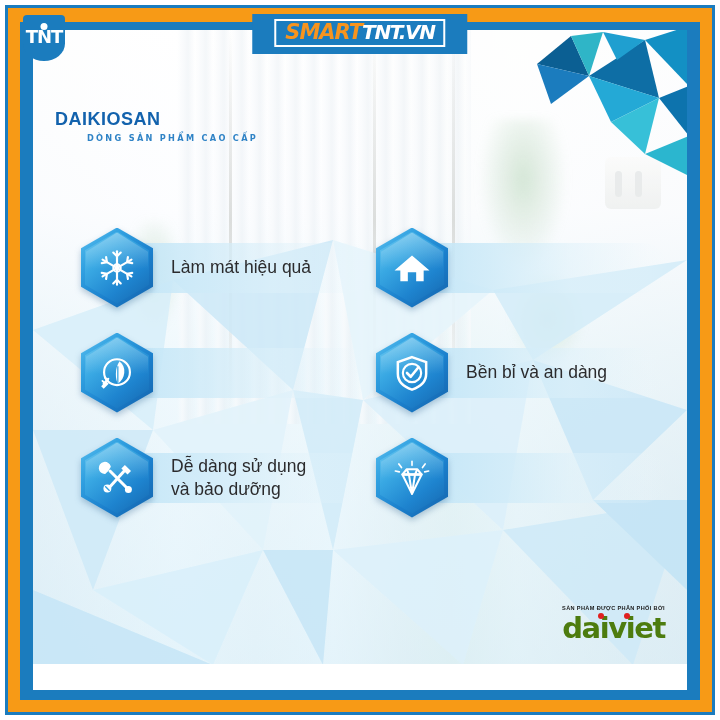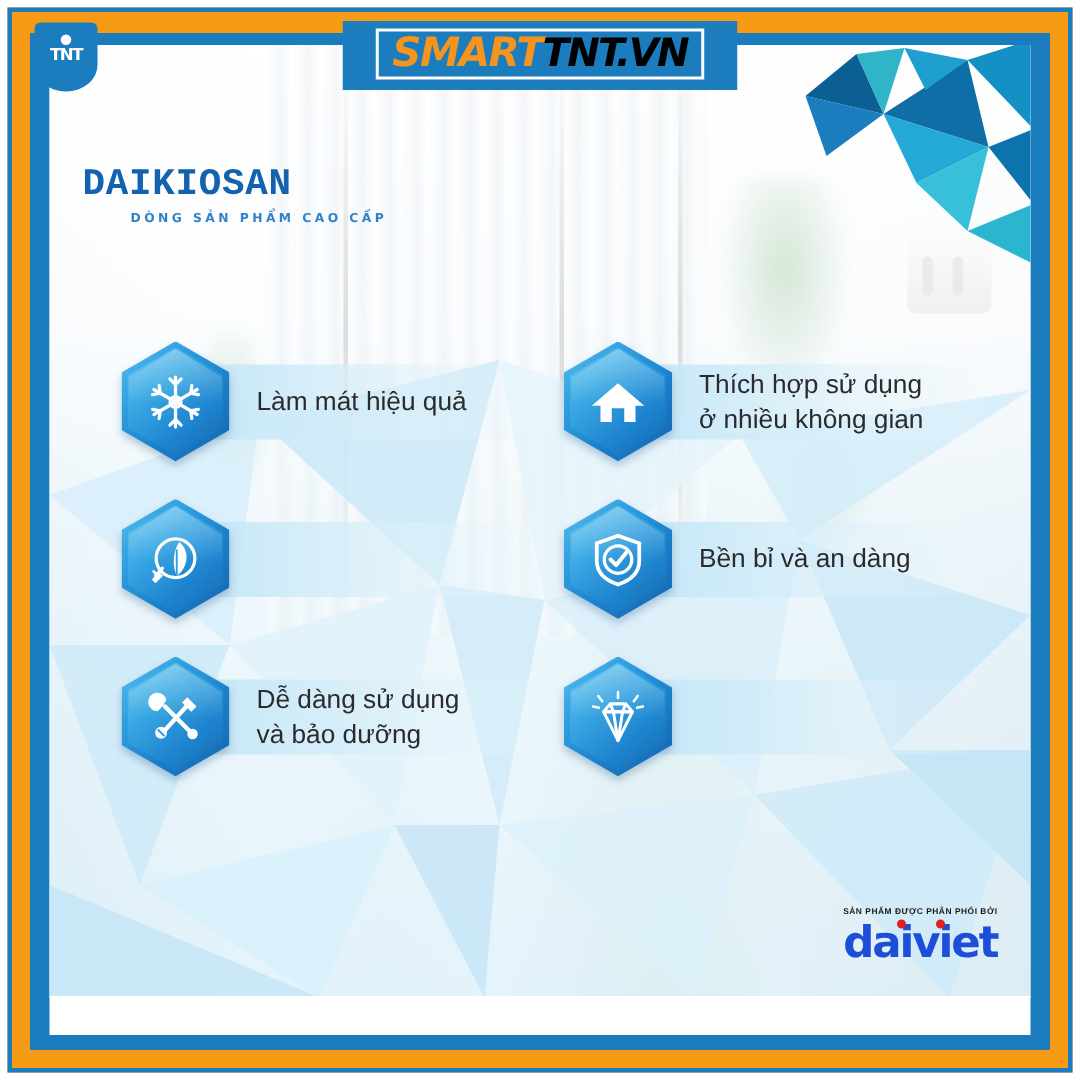--- a/index.html
+++ b/index.html
@@ -104,23 +104,23 @@
   .bg-poly { position: absolute; inset: 0; pointer-events: none; }
 
   
   .poly-hero { position: absolute; right: -2px; top: -4px; width: 190px; height: 150px; }
 
   
   .brand {
     position: absolute; left: 22px; top: 80px;
   }
   .brand-name {
-    font-size: 25px; font-weight: 700; letter-spacing: .5px;
+    font-size: 18px; font-weight: 700; letter-spacing: .5px;
     color: #1262ad; line-height: 1;
-    font-family: Liberation Mono, monospace;
+    font-family: Liberation Sans, sans-serif;
   }
   .brand-tag {
     margin-top: 5px;
     font-size: 8.2px; font-weight: 700; letter-spacing: 2.3px;
     color: #2f83c6; white-space: nowrap;
     font-family: "DejaVu Sans", sans-serif;
     padding-left: 32px;
   }
 
   
@@ -185,36 +185,36 @@
     position: absolute; right: 22px; bottom: 22px; text-align: center;
   }
   .dist-label {
     font-size: 5.6px; font-weight: 700; letter-spacing: .35px;
     color: #1a1a1a; margin-bottom: 3px; white-space: nowrap;
   }
   .dist-logo {
     position: relative;
     font-family: "DejaVu Sans", sans-serif;
     font-size: 29px; font-weight: 700; letter-spacing: -1.4px;
-    color: #1d4ed8; line-height: 1;
+    color: #4d7c0f; line-height: 1;
   }
   .dot { position: absolute; width: 6px; height: 6px; border-radius: 50%; background: #e02020; top: -1px; }
   .dot-1 { left: 36px; }
   .dot-2 { left: 62px; }
 
   
   .tnt-badge {
     position: absolute; left: 23px; top: 15px;
     width: 42px; height: 46px; z-index: 30;
     background: #1b7cbe;
     border-radius: 4px 4px 50% 50% / 4px 4px 38% 38%;
     display: flex; align-items: center; justify-content: center;
   }
   .tnt-badge-text {
-    color: #ffffff; font-size: 11px; font-weight: 700;
+    color: #ffffff; font-size: 18px; font-weight: 700;
     letter-spacing: -1px;
     font-family: "DejaVu Sans", sans-serif;
     margin-top: -4px;
   }
   .tnt-person {
     position: absolute; left: 50%; top: 8px; transform: translateX(-50%);
     width: 7px; height: 7px; border-radius: 50%; background: #ffffff;
   }
 
   
@@ -227,27 +227,27 @@
     display: flex; align-items: center;
   }
   .site-banner-inner {
     border: 2px solid #ffffff;
     padding: 1px 9px 2px;
     display: flex; align-items: baseline;
     line-height: 1;
   }
   .bn-smart {
     font-family: "DejaVu Sans", sans-serif;
-    font-size: 27px; font-weight: 700; font-style: italic;
+    font-size: 21px; font-weight: 700; font-style: italic;
     color: #f7941e; letter-spacing: -1px;
   }
   .bn-tnt {
     font-family: "DejaVu Sans", sans-serif;
-    font-size: 26px; font-weight: 700; font-style: italic;
-    color: #000000; letter-spacing: -1.3px;
+    font-size: 20px; font-weight: 700; font-style: italic;
+    color: #ffffff; letter-spacing: -1.3px;
   }
 
   
   .bottom-strip {
     position: absolute; left: 33px; right: 33px; bottom: 30px; height: 26px;
     background: #ffffff;
   }
 </style>
 </head>
 <body>
@@ -339,22 +339,20 @@
         <div class="pill"></div>
         <div class="hexwrap">
           <div class="hex">
               <div class="hex-inner"></div>
               <div class="hex-gloss"></div>
             <svg width="40" height="40" viewBox="0 0 48 48">
               <path d="M24 9 L45 27 L38 27 L38 40 L29 40 L29 29 L19 29 L19 40 L10 40 L10 27 L3 27 Z" fill="#ffffff"></path>
             </svg>
           </div>
         </div>
-        <div class="feat-text">Thích hợp sử dụng
-ở nhiều không gian</div>
       </div>
 
       <div class="feature">
         <div class="pill"></div>
         <div class="hexwrap">
           <div class="hex">
               <div class="hex-inner"></div>
               <div class="hex-gloss"></div>
             <svg width="40" height="40" viewBox="0 0 48 48">
               <circle cx="24" cy="23" r="15.5" fill="none" stroke="#ffffff" stroke-width="2.6"></circle>

